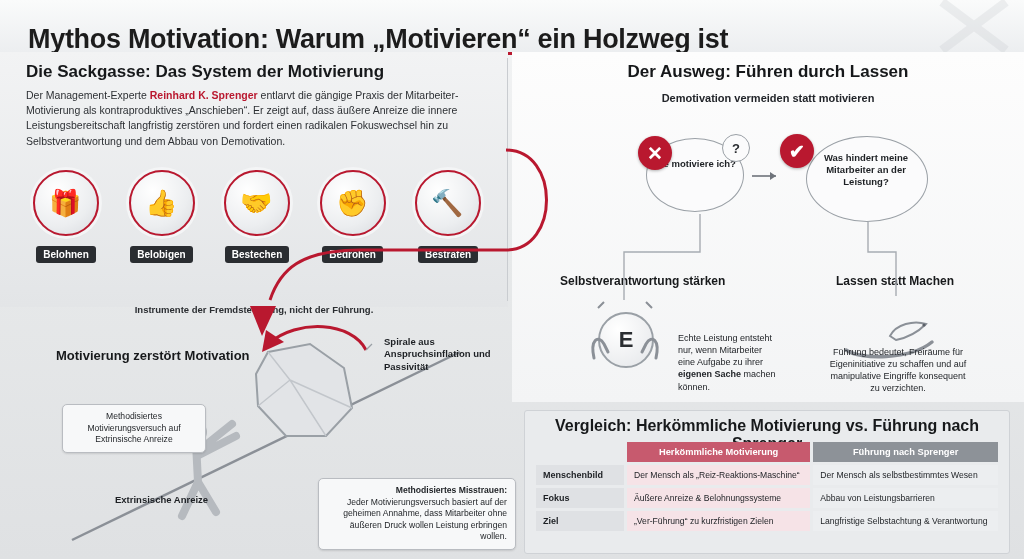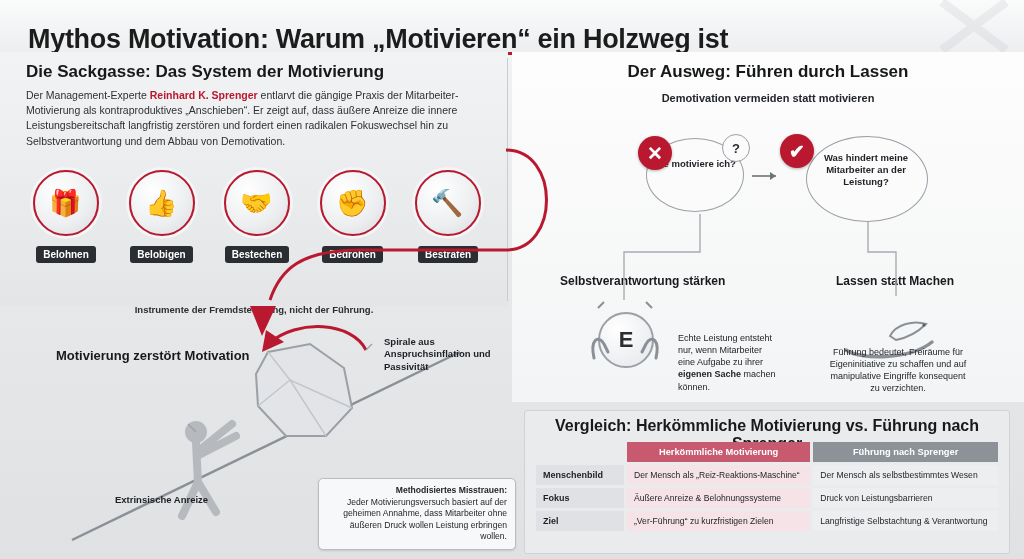--- a/index.html
+++ b/index.html
@@ -253,20 +253,21 @@
     <path d="M188 424 L196 432" stroke="#9aa0a6" stroke-width="1.2" fill="none"></path>
     <path d="M372 344 L366 350" stroke="#9aa0a6" stroke-width="1.2" fill="none"></path>
 
     <path d="M752 176 L776 176" stroke="#6f747b" stroke-width="1.6" fill="none"></path>
     <path d="M776 176 L770 172 L770 180 Z" fill="#6f747b"></path>
     <path d="M700 214 L700 252 L624 252 L624 300" stroke="#a7acb2" stroke-width="1.4" fill="none"></path>
     <path d="M868 222 L868 252 L896 252 L896 296" stroke="#a7acb2" stroke-width="1.4" fill="none"></path>
   </svg>
 
   <div class="plain-txt" style="left:384px;top:336px;width:120px;">Spirale aus Anspruchsinflation und Passivität</div>
+  <div class="callout" style="left:62px;top:404px;width:126px;text-align:center;">Methodisiertes Motivierungsversuch auf Extrinsische Anreize</div>
   <div class="plain-txt" style="left:88px;top:494px;margin-left:27px;">Extrinsische Anreize</div>
   <div class="callout" style="left:318px;top:478px;width:180px;">
     <b>Methodisiertes Misstrauen:</b><br>
     <span>Jeder Motivierungsversuch basiert auf der geheimen Annahme, dass Mitarbeiter ohne äußeren Druck wollen Leistung erbringen wollen.</span>
   </div>
 
   <div class="table-wrap">
     <div class="table-title">Vergleich: Herkömmliche Motivierung vs. Führung nach Sprenger</div>
     <table>
       <thead>
@@ -278,21 +279,21 @@
       </thead>
       <tbody>
         <tr>
           <td class="rowhead">Menschenbild</td>
           <td class="red">Der Mensch als „Reiz-Reaktions-Maschine“</td>
           <td class="gray">Der Mensch als selbstbestimmtes Wesen</td>
         </tr>
         <tr>
           <td class="rowhead">Fokus</td>
           <td class="red">Äußere Anreize &amp; Belohnungssysteme</td>
-          <td class="gray">Druck von Leistungsbarrieren</td>
+          <td class="gray">Abbau von Leistungsbarrieren</td>
         </tr>
         <tr>
           <td class="rowhead">Ziel</td>
           <td class="red">„Ver-Führung“ zu kurzfristigen Zielen</td>
           <td class="gray">Langfristige Selbstachtung &amp; Verantwortung</td>
         </tr>
       </tbody>
     </table>
   </div>
 

